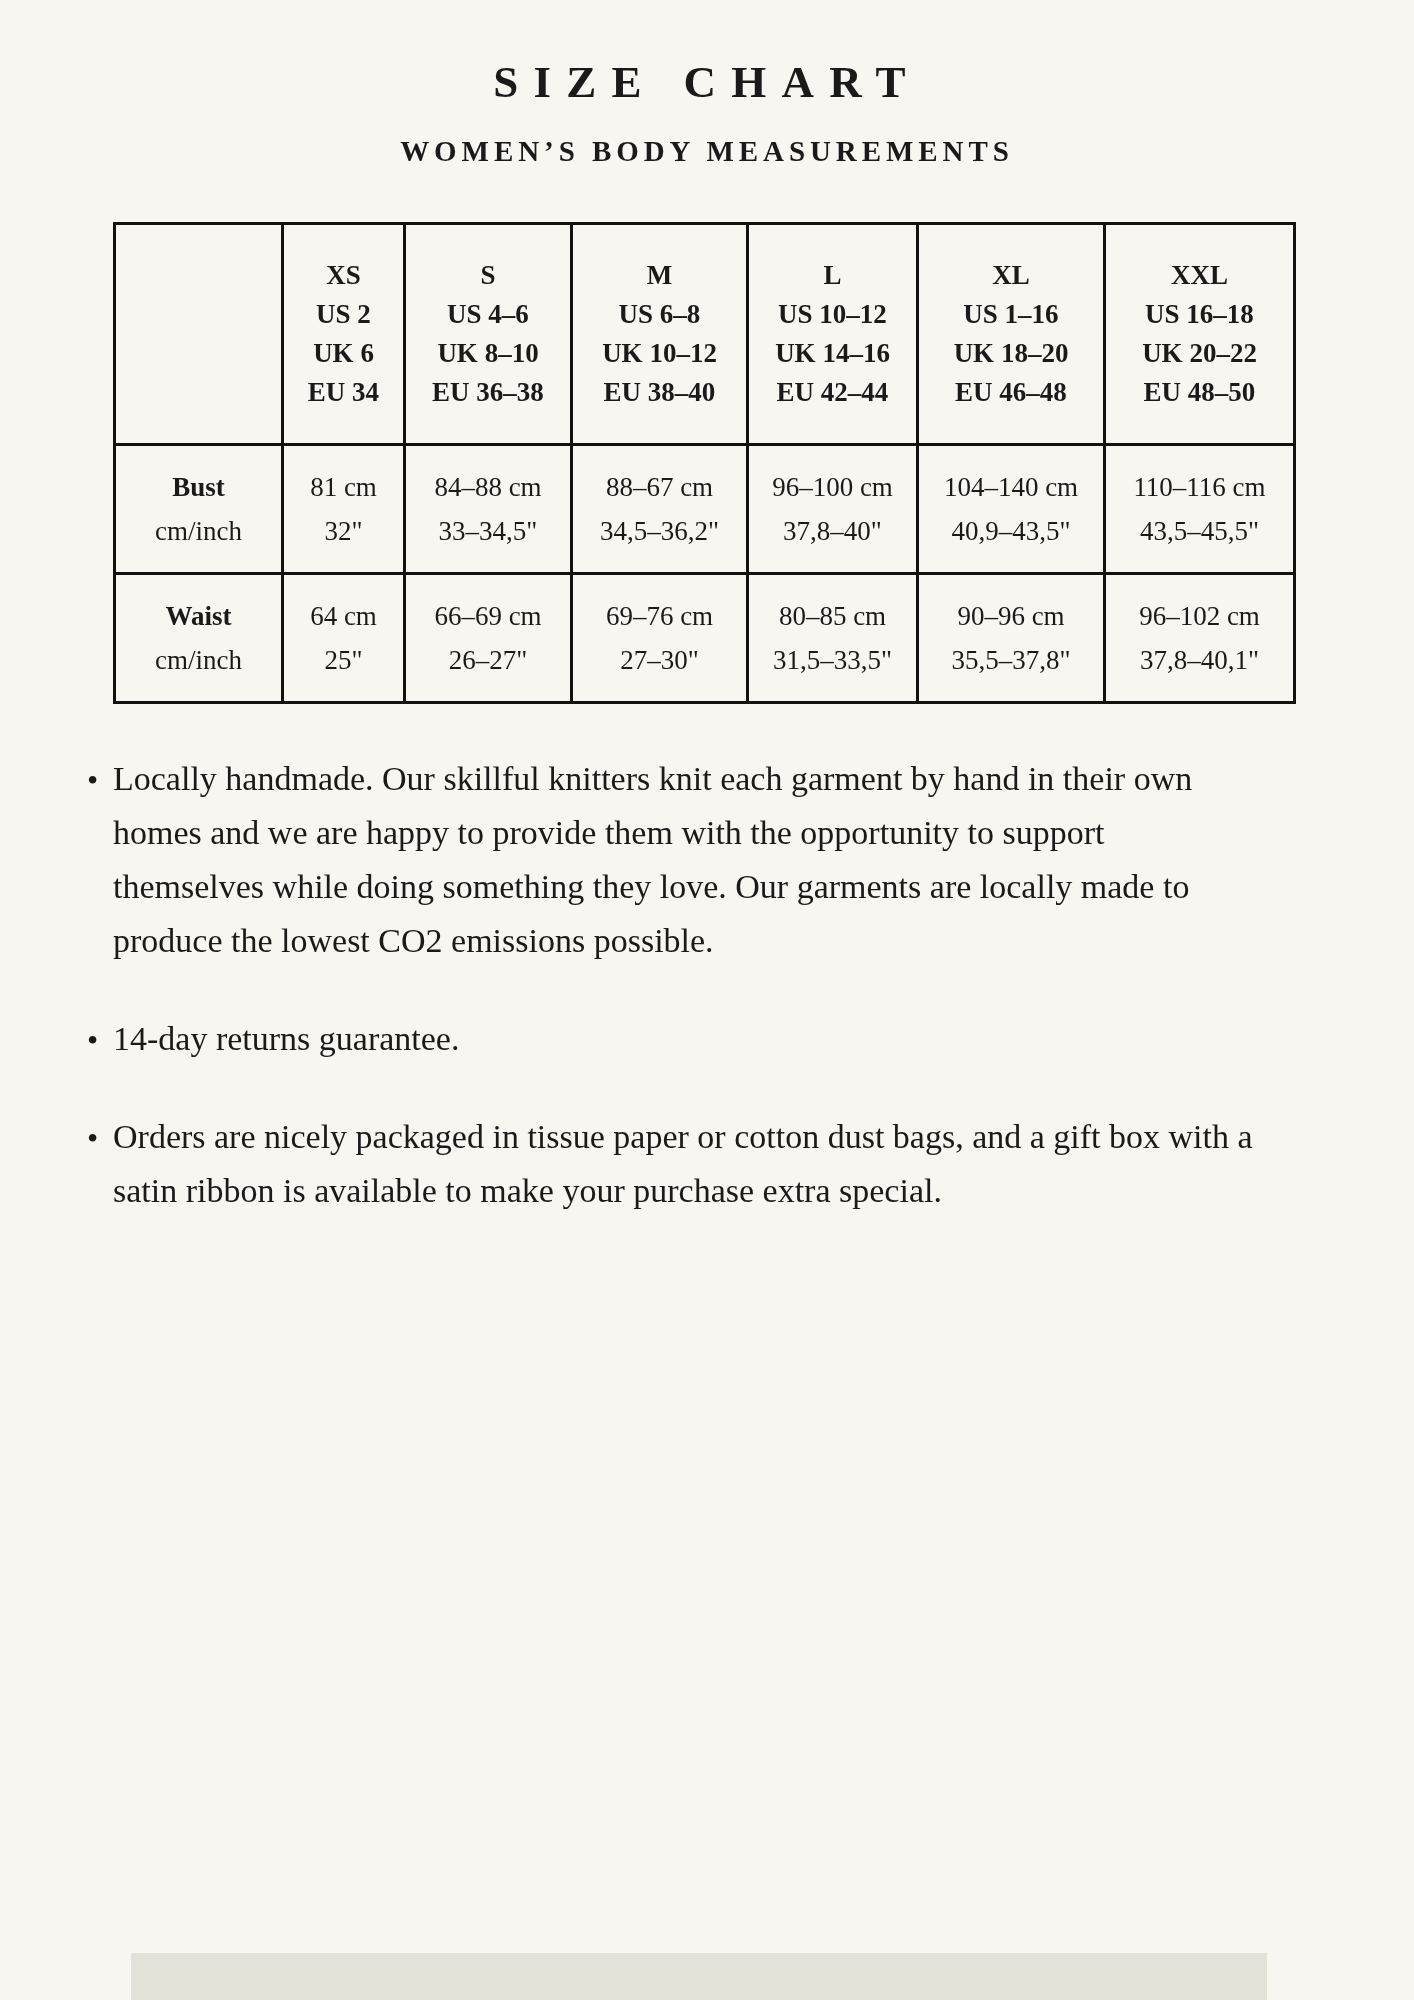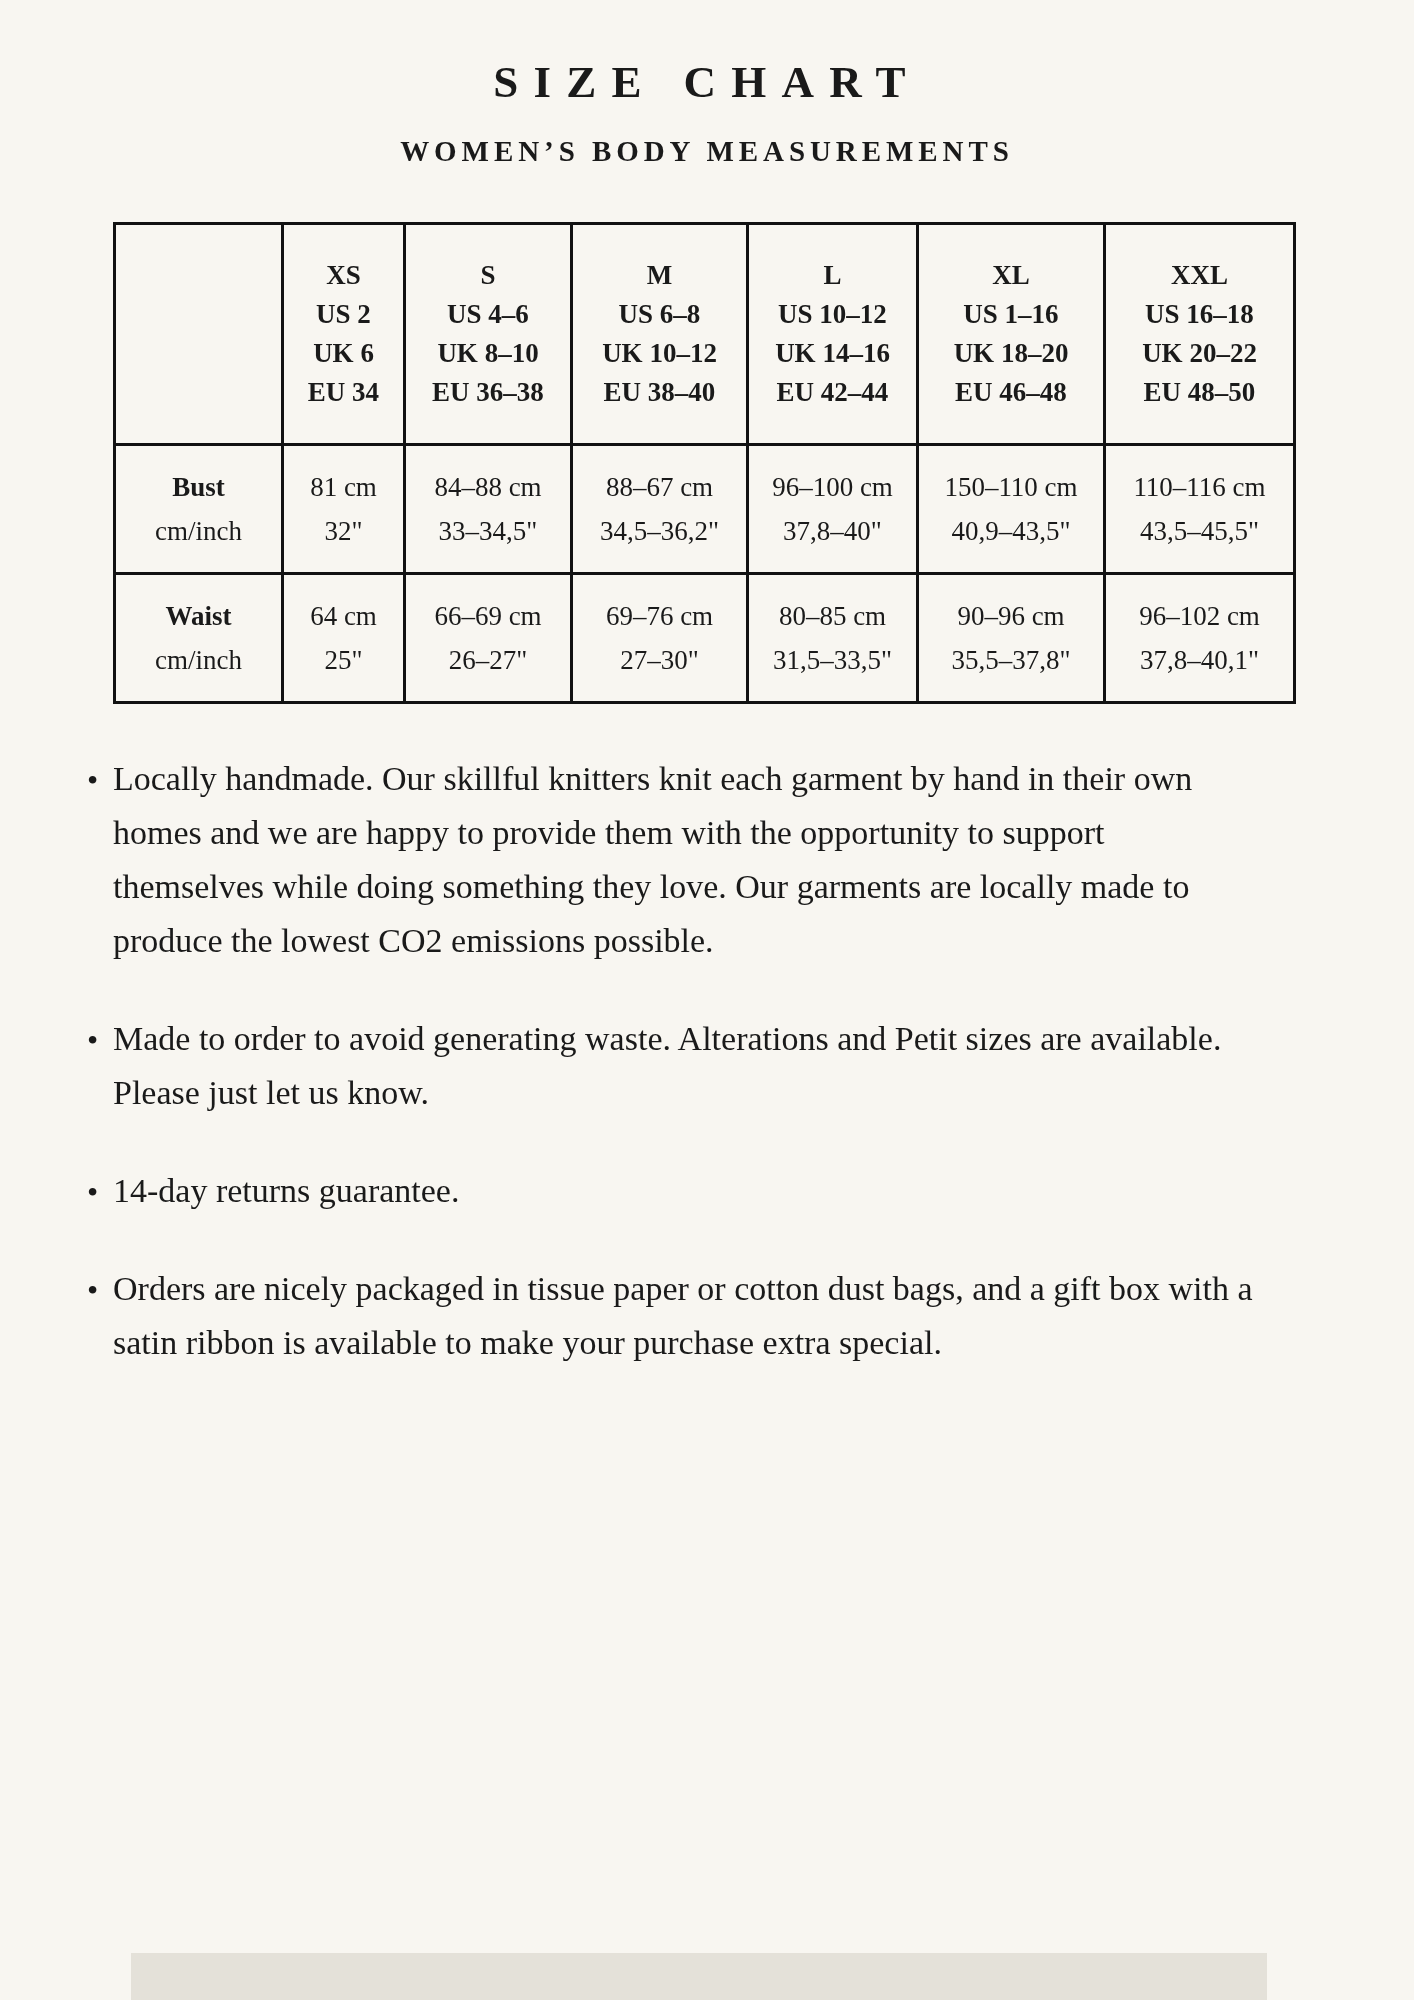--- a/index.html
+++ b/index.html
@@ -128,21 +128,21 @@
       </td>
       <td>
         <div>88–67 cm</div>
         <div>34,5–36,2"</div>
       </td>
       <td>
         <div>96–100 cm</div>
         <div>37,8–40"</div>
       </td>
       <td>
-        <div>150–110 cm</div>
+        <div>104–140 cm</div>
         <div>40,9–43,5"</div>
       </td>
       <td>
         <div>110–116 cm</div>
         <div>43,5–45,5"</div>
       </td>
     </tr>
     <tr>
       <th>
         <div class="lbl">Waist</div>
@@ -171,18 +171,17 @@
       <td>
         <div>96–102 cm</div>
         <div>37,8–40,1"</div>
       </td>
     </tr>
   </tbody>
 </table>
 
 <ul class="notes">
   <li><span class="b"></span><span>Locally handmade. Our skillful knitters knit each garment by hand in their own homes and we are happy to provide them with the opportunity to support themselves while doing something they love. Our garments are locally made to produce the lowest CO2 emissions possible.</span></li>
-  <li><span class="b"></span><span>Made to order to avoid generating waste. Alterations and Petit sizes are available. Please just let us know.</span></li>
   <li><span class="b"></span><span>14-day returns guarantee.</span></li>
   <li><span class="b"></span><span>Orders are nicely packaged in tissue paper or cotton dust bags, and a gift box with a satin ribbon is available to make your purchase extra special.</span></li>
 </ul>
 
 <div class="bottom-bar"></div>
 
 </body></html>

